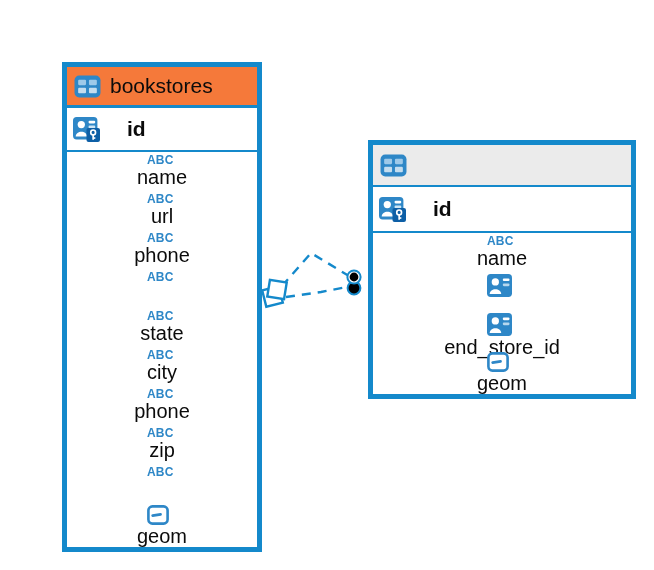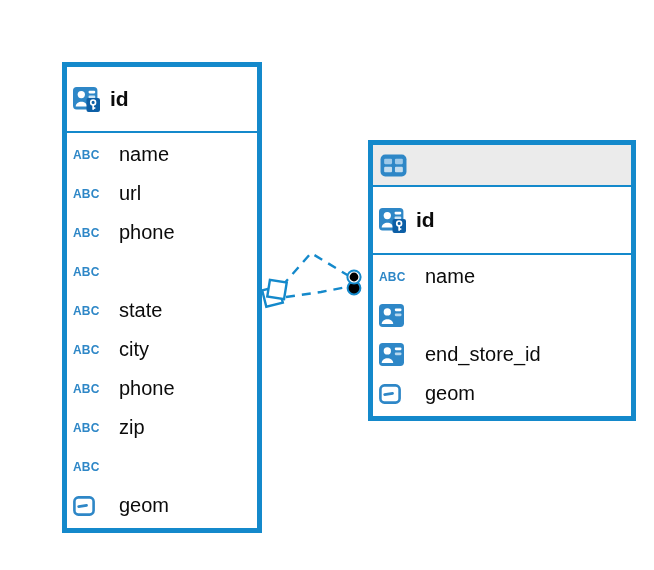--- a/index.html
+++ b/index.html
@@ -23,31 +23,31 @@
 
   .t-header{
     display:flex; align-items:center; gap:9px; padding:0 7px;
     border-bottom:3px solid var(--blue);
     font-size:21px; color:var(--text); white-space:nowrap;
   }
   .t-header.orange{ background:var(--orange); height:38px; }
   .t-header.gray{ background:var(--gray); height:40px; border-bottom-width:2px; }
 
   .pk-row{
-    display:flex; align-items:center; gap:10px; padding:11px 6px;
+    display:flex; align-items:center; gap:27px; padding:0 6px;
     border-bottom:2px solid var(--blue);
     font-size:21px; font-weight:700; color:var(--text);
   }
   .er-table.left .pk-row{ height:42px; }
   .er-table.right .pk-row{ height:44px; }
 
   .cols{ padding:2px 0 3px 0; }
   .col-row{
-    display:flex; align-items:center; gap:16px; padding:0 6px;
-    height:39px; font-size:20px; color:var(--text); white-space:nowrap;
+    display:flex; align-items:center; gap:0; padding:0 6px;
+    height:39px; font-size:20px; color:var(--text); white-space:nowrap;flex-direction:column;
   }
   .icn-box{
     width:30px; min-width:30px; display:flex; align-items:center; justify-content:flex-start;
   }
   .abc{
     font-size:12px; font-weight:800; letter-spacing:0.2px;
     color:var(--icon-blue); line-height:1;
   }
   .connectors{ position:absolute; left:0; top:0; }
   .rel-line{ fill:none; stroke:var(--blue); stroke-width:2.4; stroke-dasharray:9 7; }
@@ -86,20 +86,26 @@
     <symbol id="sym-obj" viewBox="0 0 22 20">
       <rect x="1.4" y="1.4" width="19.2" height="17.2" rx="4" fill="#ffffff" stroke="#2e87c7" stroke-width="2.6"></rect>
       <line x1="5.6" y1="10.6" x2="13.6" y2="9.4" stroke="#2e87c7" stroke-width="2.6" stroke-linecap="round"></line>
     </symbol>
   </defs>
 </svg>
 
 <div class="canvas">
 
   <div class="er-table left">
+    <div class="t-header orange">
+      <svg width="27" height="23">
+          <use href="#sym-table"></use>
+        </svg>
+      <span>bookstores</span>
+    </div>
     <div class="pk-row">
       <svg width="27" height="26">
           <use href="#sym-pk"></use>
         </svg>
       <span>id</span>
     </div>
     <div class="cols">
       <div class="col-row">
         <span class="icn-box abc">ABC</span>
         <span>name</span>

